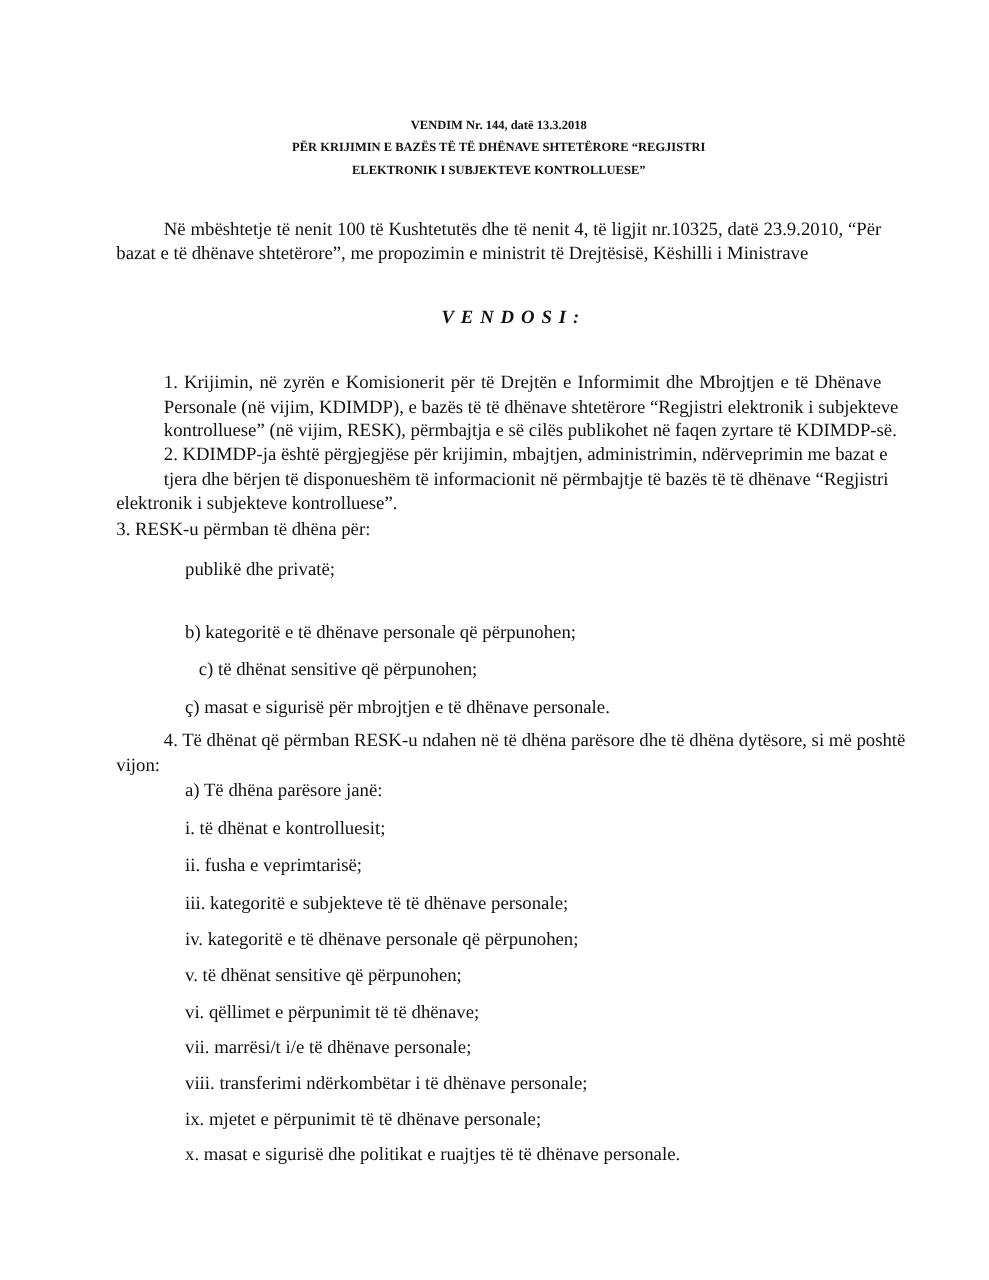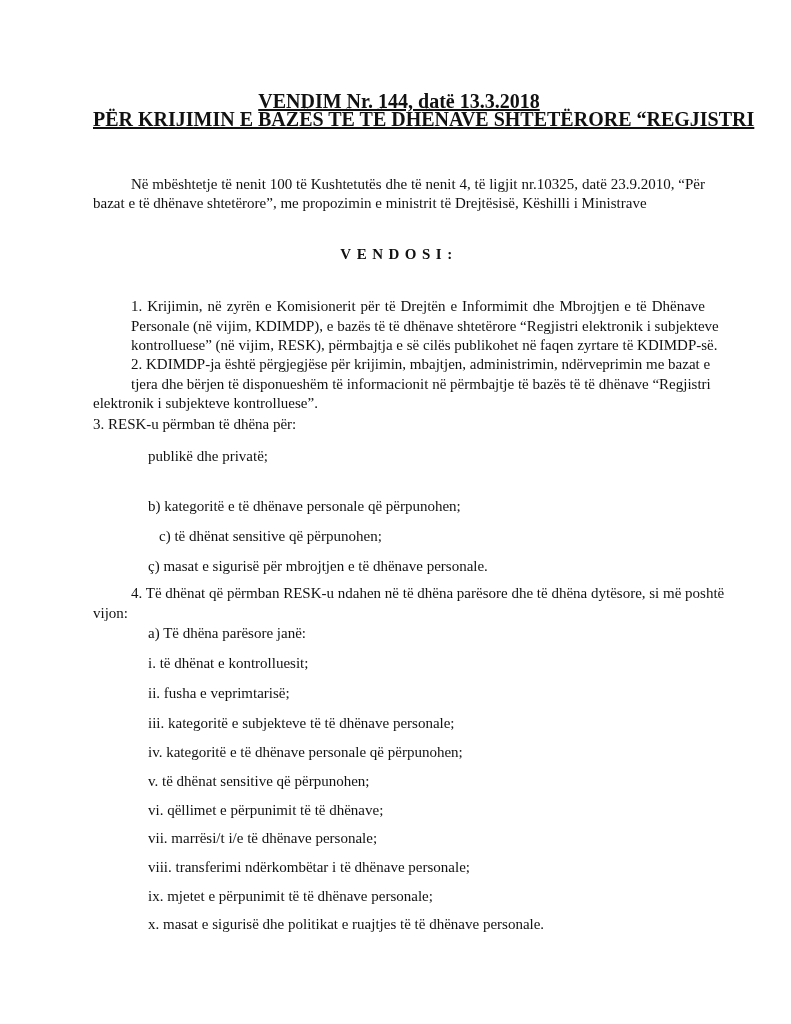--- a/index.html
+++ b/index.html
@@ -21,43 +21,43 @@
       top: 0;
       width: 612px;
     }
     .title-block {
       position: absolute;
       top: 92px;
       left: 0;
       width: 612px;
       text-align: center;
       font-weight: bold;
-      font-size: 20px;
+      font-size: 10px;
       line-height: 18px;
-      text-decoration: underline;
     }
     .title-block div { white-space: nowrap; }
     .preamble {
       position: absolute;
       top: 175px;
       left: 0;
       width: 612px;
       font-size: 15px;
       line-height: 19px;
       text-align: justify;
     }
     .vendosi {
       position: absolute;
       top: 246px;
-      left: 0;
+      left: 12px;
       width: 612px;
       text-align: center;
       font-weight: bold;
       font-size: 15px;
       letter-spacing: 5.5px;
+      font-style: italic;
     }
     .para {
       position: absolute;
       left: 0;
       width: 612px;
       font-size: 15px;
       line-height: 19.5px;
       text-align: justify;
       text-align-last: left;
     }
@@ -75,20 +75,21 @@
     }
   </style>
 </head>
 <body>
 
 <div class="page">
 
   <div class="title-block">
     <div>VENDIM Nr. 144, datë 13.3.2018</div>
     <div>PËR KRIJIMIN E BAZËS TË TË DHËNAVE SHTETËRORE “REGJISTRI</div>
+    <div>ELEKTRONIK I SUBJEKTEVE KONTROLLUESE”</div>
   </div>
 
   <div class="preamble">
     <div class="line justify-line">Në mbështetje të nenit 100 të Kushtetutës dhe të nenit 4, të ligjit nr.10325, datë 23.9.2010, “Për</div>
     <div class="line">bazat e të dhënave shtetërore”, me propozimin e ministrit të Drejtësisë, Këshilli i Ministrave</div>
   </div>
 
   <div class="vendosi">VENDOSI:</div>
 
   <div class="para" style="top:297px;">

